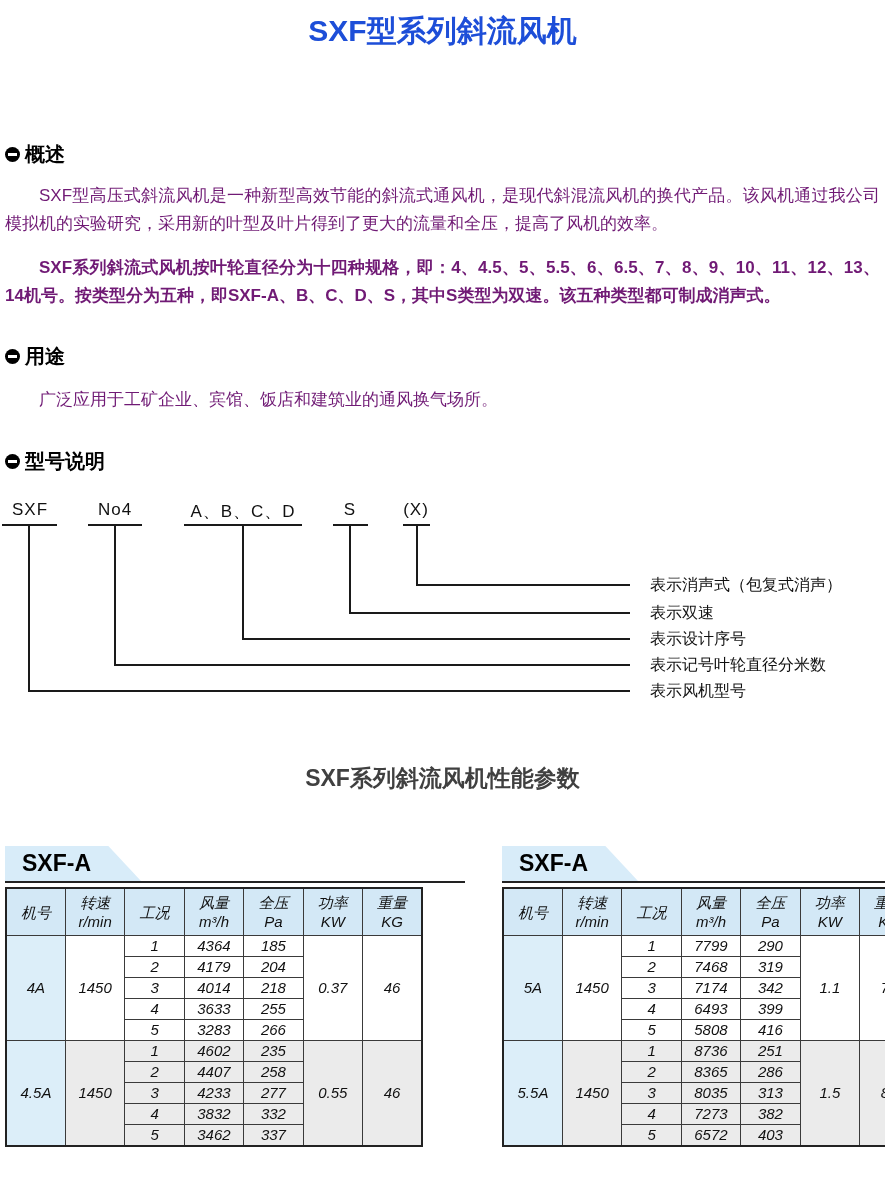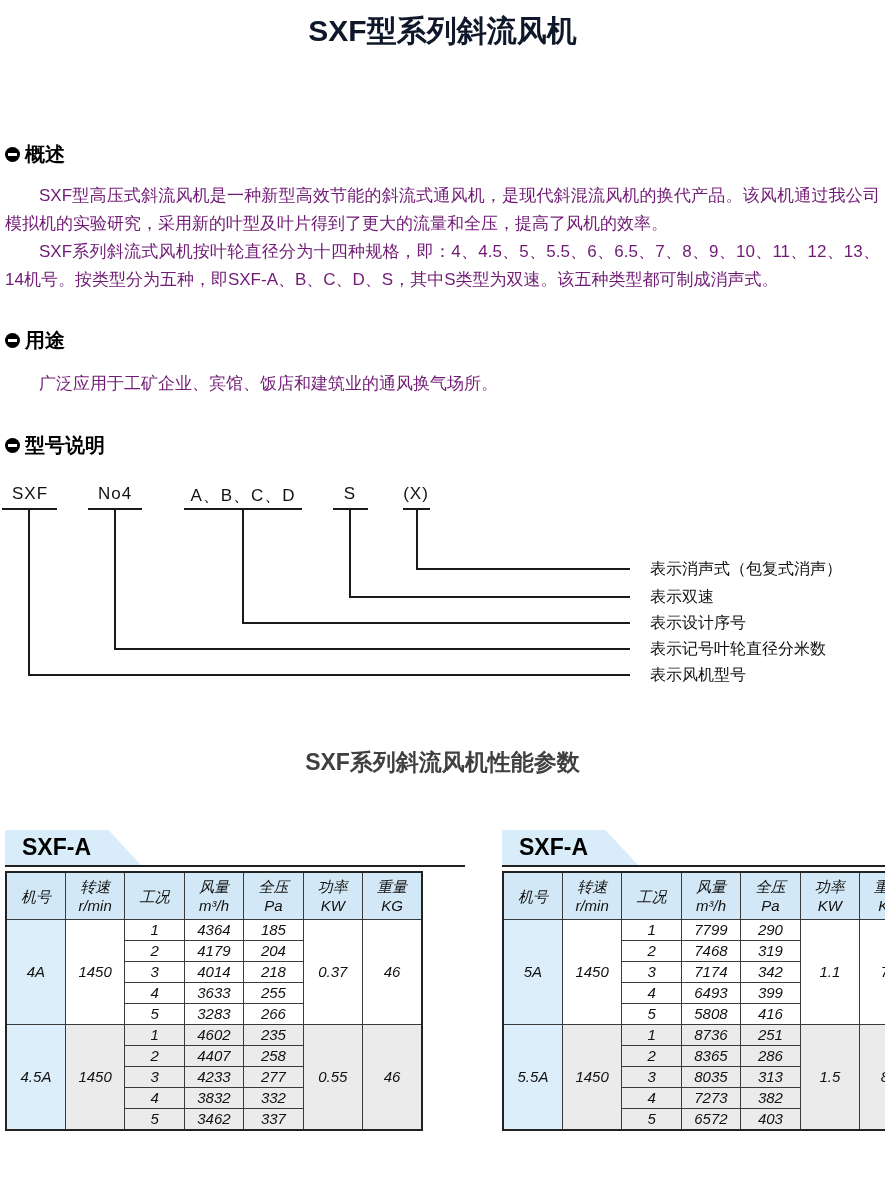--- a/index.html
+++ b/index.html
@@ -6,41 +6,41 @@
   body {
     width: 885px; height: 1180px; overflow: hidden;
     font-family: "Liberation Sans", "DejaVu Sans", sans-serif;
     color: #111111;
   }
   .page { position: relative; width: 885px; }
 
   
   .page-title {
     margin: 12px 0 0 0; text-align: center;
-    font-size: 30px; font-weight: bold; line-height: 38px; color: #0f172a;
+    font-size: 30px; font-weight: bold; line-height: 38px; color: #1d4ed8;
   }
 
   
   .sec-heading {
     display: flex; align-items: center; gap: 5px;
     margin-left: 5px; font-size: 20px; font-weight: bold; line-height: 24px; color: #000;
   }
   .sec-heading.overview { margin-top: 92px; }
   .sec-heading.application { margin-top: 34px; }
   .sec-heading.model { margin-top: 35px; }
   .bullet { position: relative; width: 15px; height: 15px; border-radius: 50%; background: #000; flex: none; }
   .bullet-bar { position: absolute; left: 3px; right: 3px; top: 6px; height: 3px; background: #fff; }
 
   
   .body-para {
     margin: 0 5px; font-size: 17px; line-height: 28px;
     text-indent: 2em; text-align: justify; color: #701a75;
   }
   .para-1 { margin-top: 16px; }
-  .para-2 { margin-top: 0; }
+  .para-2 { margin-top: 16px; font-weight: bold; }
   .para-3 { margin-top: 18px; }
 
   
   .diagram { position: relative; width: 885px; height: 230px; margin-top: 25px; }
   .dg-term { position: absolute; top: 2px; transform: translateX(-50%); font-size: 17px; letter-spacing: 1px; white-space: nowrap; color: #111; }
   .dg-ul { position: absolute; top: 26px; height: 2px; background: #1a1a1a; }
   .dg-vl { position: absolute; width: 2px; background: #1a1a1a; }
   .dg-hl { position: absolute; height: 2px; background: #1a1a1a; }
   .dg-label { position: absolute; left: 650px; font-size: 16px; line-height: 20px; white-space: nowrap; color: #111; }
 

